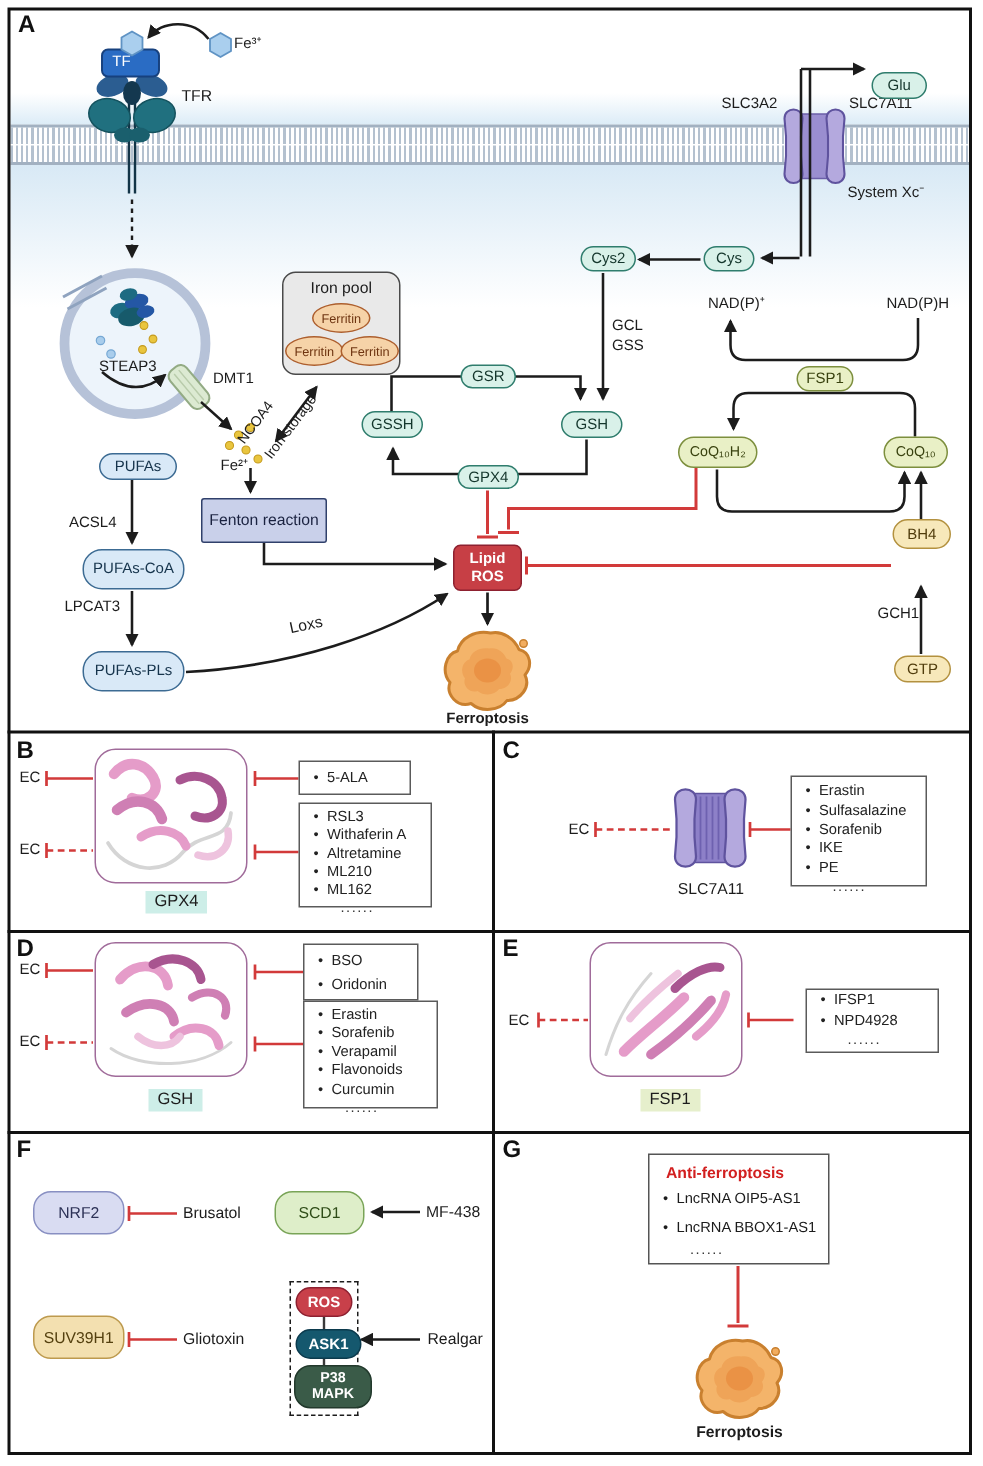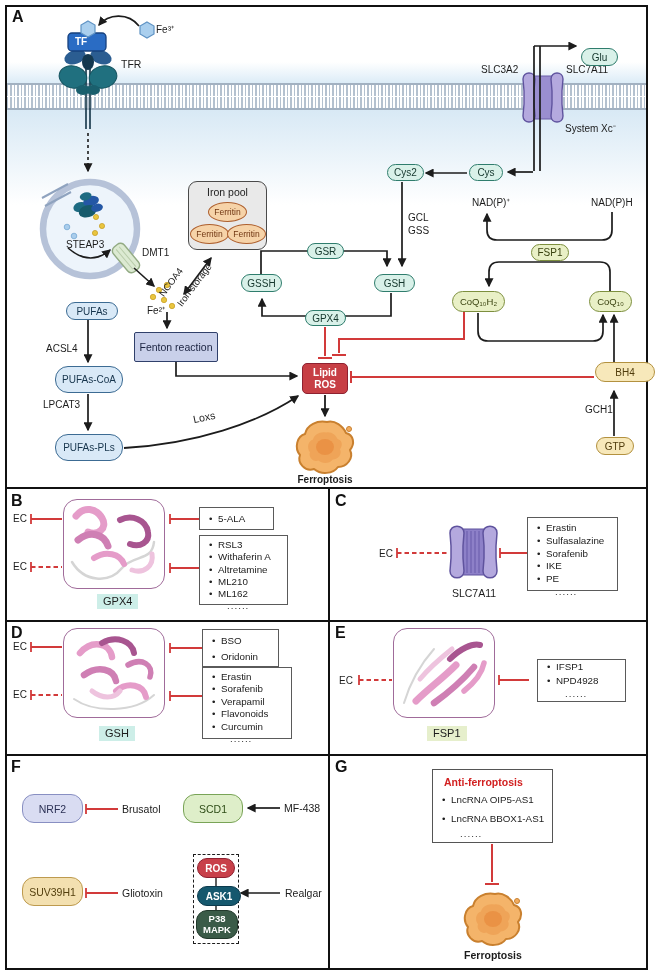--- a/index.html
+++ b/index.html
@@ -231,40 +231,40 @@
   </svg>
 
   <div class="frame"></div>
   <div class="hdiv" style="top:487px"></div>
   <div class="hdiv" style="top:620px"></div>
   <div class="hdiv" style="top:754px"></div>
   <div class="vdiv"></div>
 
   <div class="pl" style="left:12px;top:8px">A</div>
   <div class="lbl" style="left:156px;top:24px">Fe³⁺</div>
-  <div class="lbl" style="left:67px;top:36px;width:28px;text-align:center;color:#fff;font-weight:700">TF</div>
+  <div class="lbl" style="left:67px;top:36px;width:28px;text-align:center;color:#fff;font-weight:400">TF</div>
   <div class="lbl" style="left:121px;top:58px;font-size:10.5px">TFR</div>
   <div class="lbl" style="left:481px;top:64px">SLC3A2</div>
   <div class="lbl" style="left:566px;top:64px">SLC7A11</div>
   <div class="lbl" style="left:565px;top:123px">System Xc⁻</div>
   <div class="pill teal" style="left:581px;top:48px;width:37px;height:18px">Glu</div>
   <div class="pill teal" style="left:469px;top:164px;width:34px;height:17px">Cys</div>
   <div class="pill teal" style="left:387px;top:164px;width:37px;height:17px">Cys2</div>
   <div class="lbl" style="left:408px;top:212px">GCL</div>
   <div class="lbl" style="left:408px;top:225px">GSS</div>
   <div class="lbl" style="left:472px;top:197px">NAD(P)⁺</div>
   <div class="lbl" style="left:591px;top:197px">NAD(P)H</div>
   <div class="pill grn" style="left:531px;top:244px;width:38px;height:17px">FSP1</div>
   <div class="pill teal" style="left:307px;top:243px;width:37px;height:16px">GSR</div>
   <div class="pill teal" style="left:241px;top:274px;width:41px;height:18px">GSSH</div>
   <div class="pill teal" style="left:374px;top:274px;width:41px;height:18px">GSH</div>
   <div class="pill teal" style="left:305px;top:310px;width:41px;height:16px">GPX4</div>
   <div class="pill grn" style="left:452px;top:291px;width:53px;height:21px;font-size:9.5px">CoQ₁₀H₂</div>
   <div class="pill grn" style="left:589px;top:291px;width:43px;height:21px;font-size:9.5px">CoQ₁₀</div>
-  <div class="pill tan" style="left:595px;top:362px;width:60px;height:20px">BH4</div>
+  <div class="pill tan" style="left:595px;top:346px;width:39px;height:20px">BH4</div>
   <div class="pill tan" style="left:596px;top:437px;width:38px;height:18px">GTP</div>
   <div class="lbl" style="left:585px;top:404px">GCH1</div>
   <div class="lbl" style="left:66px;top:239px">STEAP3</div>
   <div class="lbl" style="left:142px;top:247px">DMT1</div>
   <div class="lbl" style="left:166px;top:288px;font-size:9.5px;transform:rotate(-53deg);transform-origin:left bottom">NCOA4</div>
   <div class="lbl" style="left:184px;top:298px;font-size:9.5px;transform:rotate(-53deg);transform-origin:left bottom">Iron storage</div>
   <div class="ironpool"></div>
   <div class="lbl" style="left:190px;top:186px;width:75px;text-align:center;font-size:10.5px">Iron pool</div>
   <div class="ferr" style="left:208px;top:202px">Ferritin</div>
   <div class="ferr" style="left:190px;top:224px">Ferritin</div>
@@ -343,21 +343,21 @@
   <div class="pl" style="left:11px;top:758px">F</div>
   <div class="pill lav" style="left:22px;top:794px;width:61px;height:29px;border-radius:12px;font-size:10.5px">NRF2</div>
   <div class="lbl" style="left:122px;top:803px;font-size:10.5px">Brusatol</div>
   <div class="pill sgrn" style="left:183px;top:794px;width:60px;height:29px;border-radius:12px;font-size:10.5px">SCD1</div>
   <div class="lbl" style="left:284px;top:802px;font-size:10.5px">MF-438</div>
   <div class="pill stan" style="left:22px;top:877px;width:61px;height:29px;border-radius:12px;font-size:10.5px">SUV39H1</div>
   <div class="lbl" style="left:122px;top:887px;font-size:10.5px">Gliotoxin</div>
   <div class="dashbox" style="left:193px;top:854px;width:46px;height:90px"></div>
   <div class="pill rosp" style="left:197px;top:858px;width:38px;height:20px">ROS</div>
   <div class="pill askp" style="left:197px;top:886px;width:44px;height:20px">ASK1</div>
-  <div class="pill p38p" style="left:196px;top:910px;width:42px;height:29px">
+  <div class="pill p38p" style="left:196px;top:910px;width:52px;height:29px">
     <span>P38</span>
     <span>MAPK</span>
   </div>
   <div class="lbl" style="left:285px;top:887px;font-size:10.5px">Realgar</div>
 
   <div class="pl" style="left:335px;top:758px">G</div>
   <div class="gbox">
     <div style="padding:6px 0 0 11px;color:#d22020;font-weight:700;font-size:10.5px">Anti-ferroptosis</div>
     <div class="di" style="margin-top:5px;line-height:13px"><span>LncRNA OIP5-AS1</span></div>
     <div class="di" style="margin-top:6px;line-height:13px"><span>LncRNA BBOX1-AS1</span></div>

